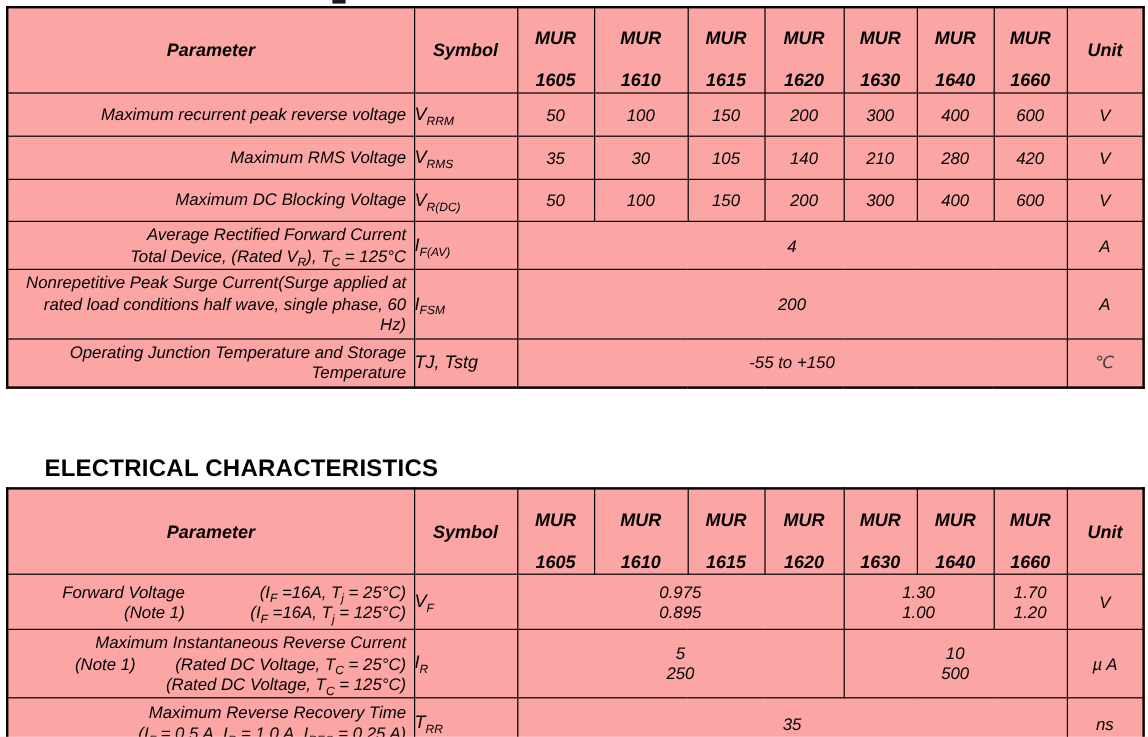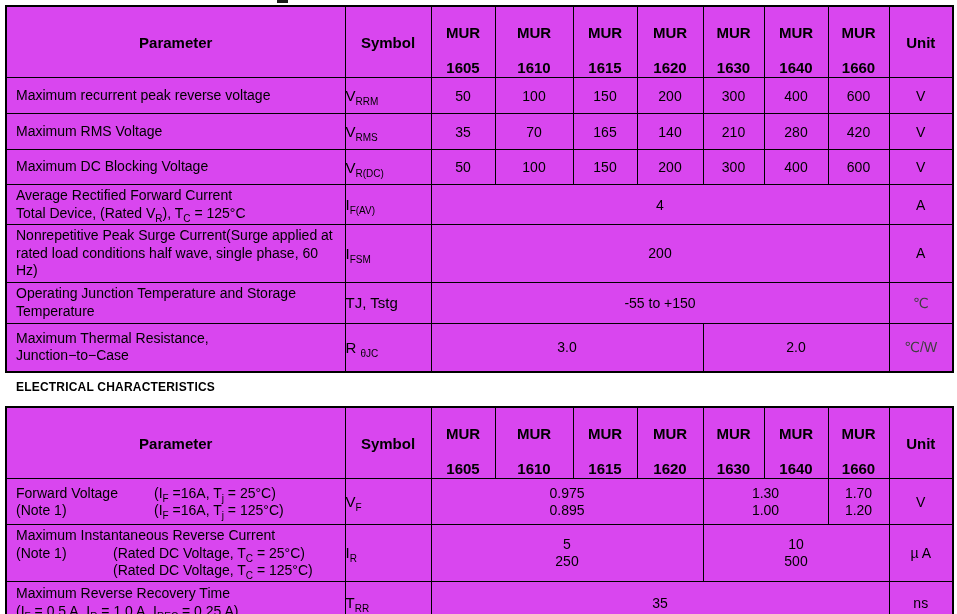--- a/index.html
+++ b/index.html
@@ -2,42 +2,42 @@
 <html><head>
 <meta charset="utf-8">
 <style>
   html,body{margin:0;padding:0;}
   body{
     width:957px;height:614px;overflow:hidden;background:#ffffff;color:#000;
     font-family:"Liberation Sans","DejaVu Sans",sans-serif;
     position:relative;
   }
   .artifact{position:absolute;left:277px;top:0;width:11px;height:3px;background:#1a1a1a;}
-  table{border-collapse:collapse;table-layout:fixed;position:absolute;left:5px;background:#d946ef;}
+  table{border-collapse:collapse;table-layout:fixed;position:absolute;left:5px;background:#fca5a5;font-style:italic;}
   #ratings{top:5px;}
   #electrical{top:406px;border-bottom:none;}
   table{border:2px solid #000;}
   td,th{border:1.5px solid #000;overflow:hidden;padding:0;}
   th{font-weight:bold;font-size:15px;text-align:center;vertical-align:middle;line-height:19px;}
   th .ml{display:block;margin-top:16px;}
   td{font-size:14px;vertical-align:middle;}
-  .param{text-align:left;padding:2px 6px 2px 9px;line-height:17.5px;}
+  .param{text-align:right;padding:2px 6px 2px 9px;line-height:17.5px;}
   .val{text-align:center;}
   .val div{line-height:17px;text-align:center;}
   .sym{text-align:left;font-size:15px;}
   .unit{text-align:center;}
   .deg{color:#3f3f3f;}
   sub{font-size:10px;line-height:0;}
   .vf-grid{display:grid;grid-template-columns:138px 1fr;line-height:17px;}
   .ir-grid{display:grid;grid-template-columns:97px 1fr;line-height:17px;}
   .h42{height:42px}.h36{height:36px}.h35{height:35px}.h40{height:40px}
   .h53{height:53px}.h41{height:41px}.h49{height:49px}
   .h48{height:48px}.h46{height:46px}.h54{height:54px}.h43{height:43px}.h11{height:11px}
   tr.partial td{border-bottom:none;}
-  .heading{position:absolute;left:16px;top:380px;font-size:12px;font-weight:bold;letter-spacing:0.2px;}
+  .heading{position:absolute;left:37px;top:380px;font-size:20px;font-weight:bold;letter-spacing:0.2px;}
 </style>
 </head>
 <body>
 
 <div class="artifact"></div>
 
 <table id="ratings">
   <colgroup>
     <col style="width:339px">
       <col style="width:86px">
@@ -95,22 +95,22 @@
     <td class="val">300</td>
     <td class="val">400</td>
     <td class="val">600</td>
     <td class="unit">V</td>
   </tr>
 
   <tr class="h36">
     <td class="param">Maximum RMS Voltage</td>
     <td class="sym">V<sub>RMS</sub></td>
     <td class="val">35</td>
-    <td class="val">70</td>
-    <td class="val">165</td>
+    <td class="val">30</td>
+    <td class="val">105</td>
     <td class="val">140</td>
     <td class="val">210</td>
     <td class="val">280</td>
     <td class="val">420</td>
     <td class="unit">V</td>
   </tr>
 
   <tr class="h35">
     <td class="param">Maximum DC Blocking Voltage</td>
     <td class="sym">V<sub>R(DC)</sub></td>
@@ -141,30 +141,20 @@
     <td class="unit">A</td>
   </tr>
 
   <tr class="h41">
     <td class="param">Operating Junction Temperature and Storage Temperature</td>
     <td class="sym">TJ, Tstg</td>
     <td class="val" colspan="7">-55 to +150</td>
     <td class="unit deg">℃</td>
   </tr>
 
-  <tr class="h49">
-    <td class="param">
-      <div>Maximum Thermal Resistance,</div>
-      <div>Junction−to−Case</div>
-    </td>
-    <td class="sym">R <sub>θJC</sub></td>
-    <td class="val" colspan="4">3.0</td>
-    <td class="val" colspan="3">2.0</td>
-    <td class="unit deg">℃/W</td>
-  </tr>
 </tbody>
   </table>
 
 <div class="heading">ELECTRICAL CHARACTERISTICS</div>
 
 <table id="electrical">
   <colgroup>
     <col style="width:339px">
       <col style="width:86px">
     <col style="width:64px">

